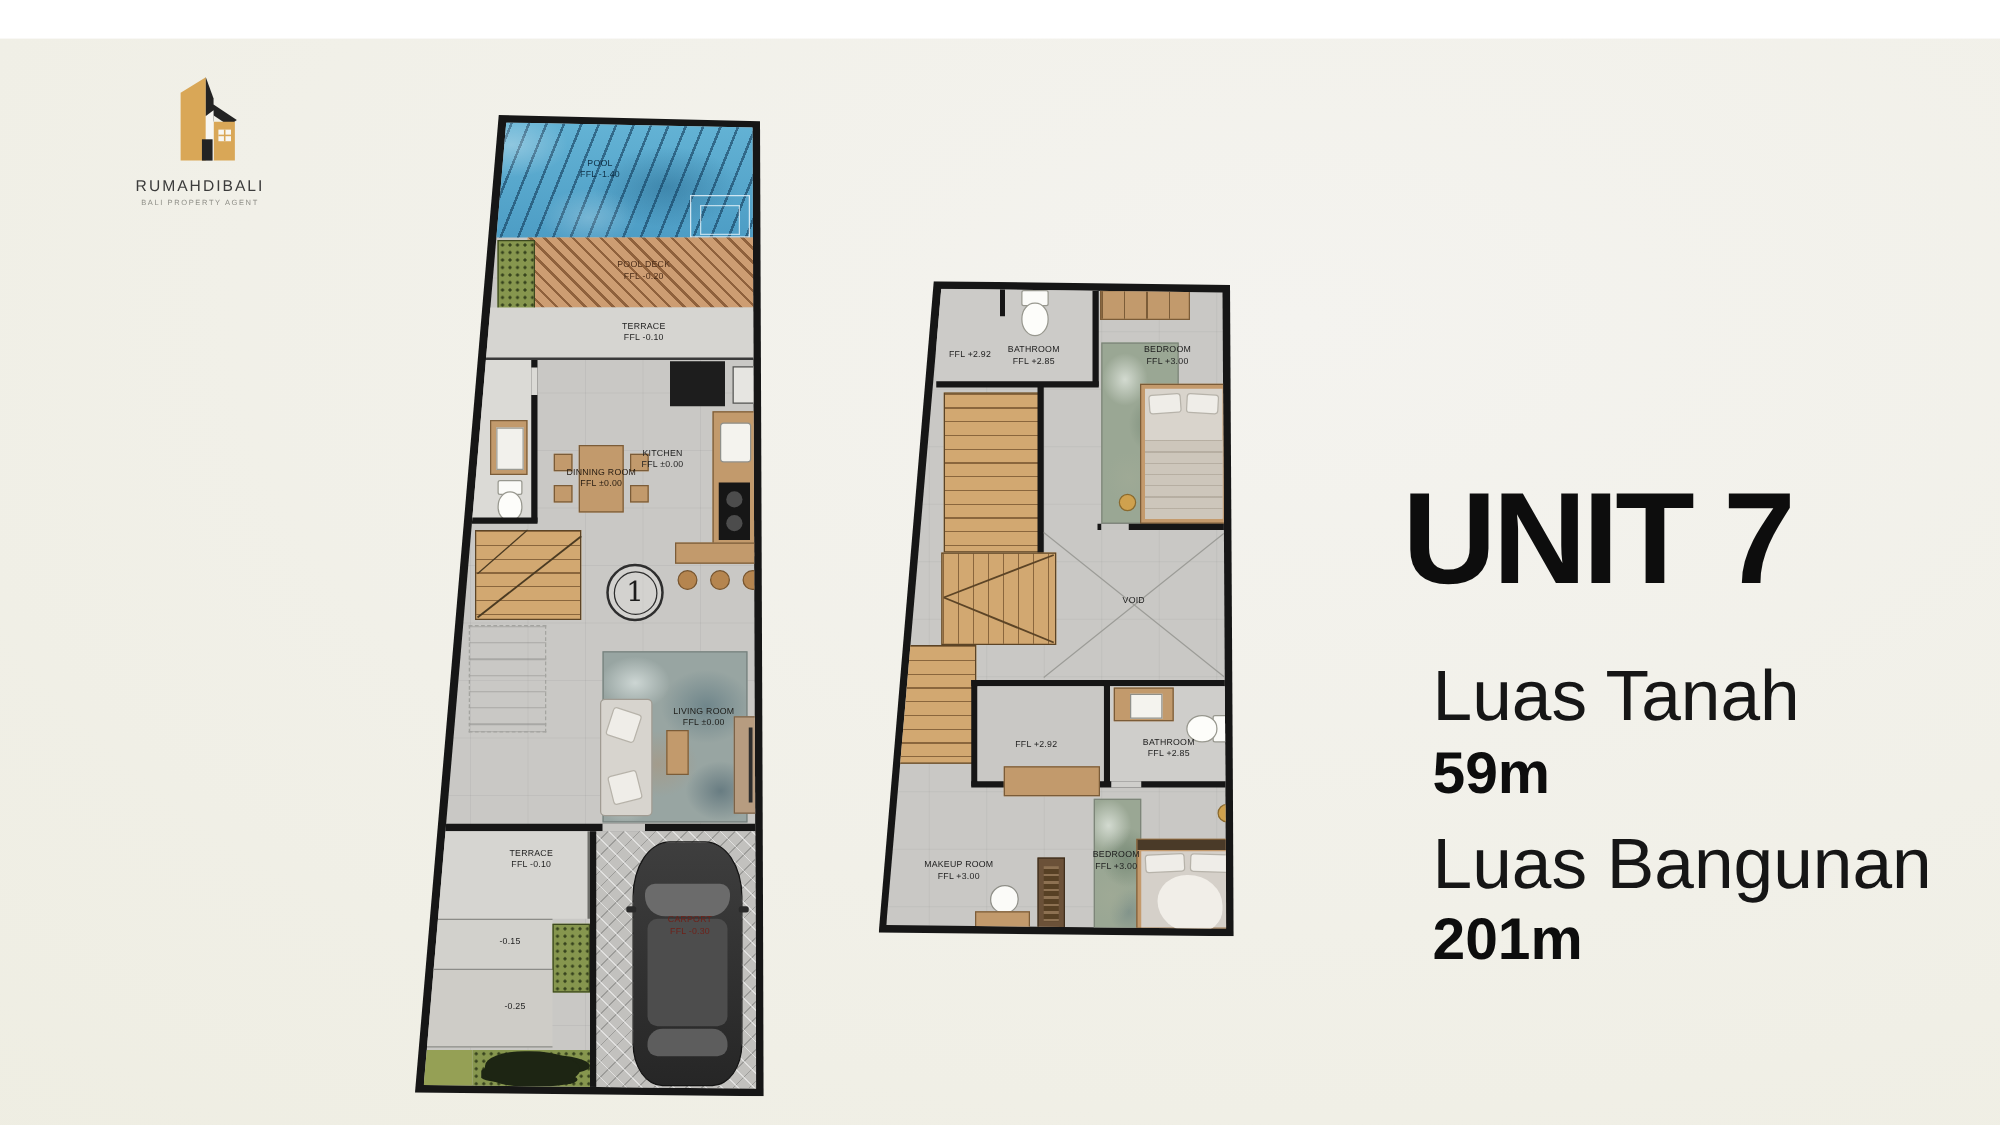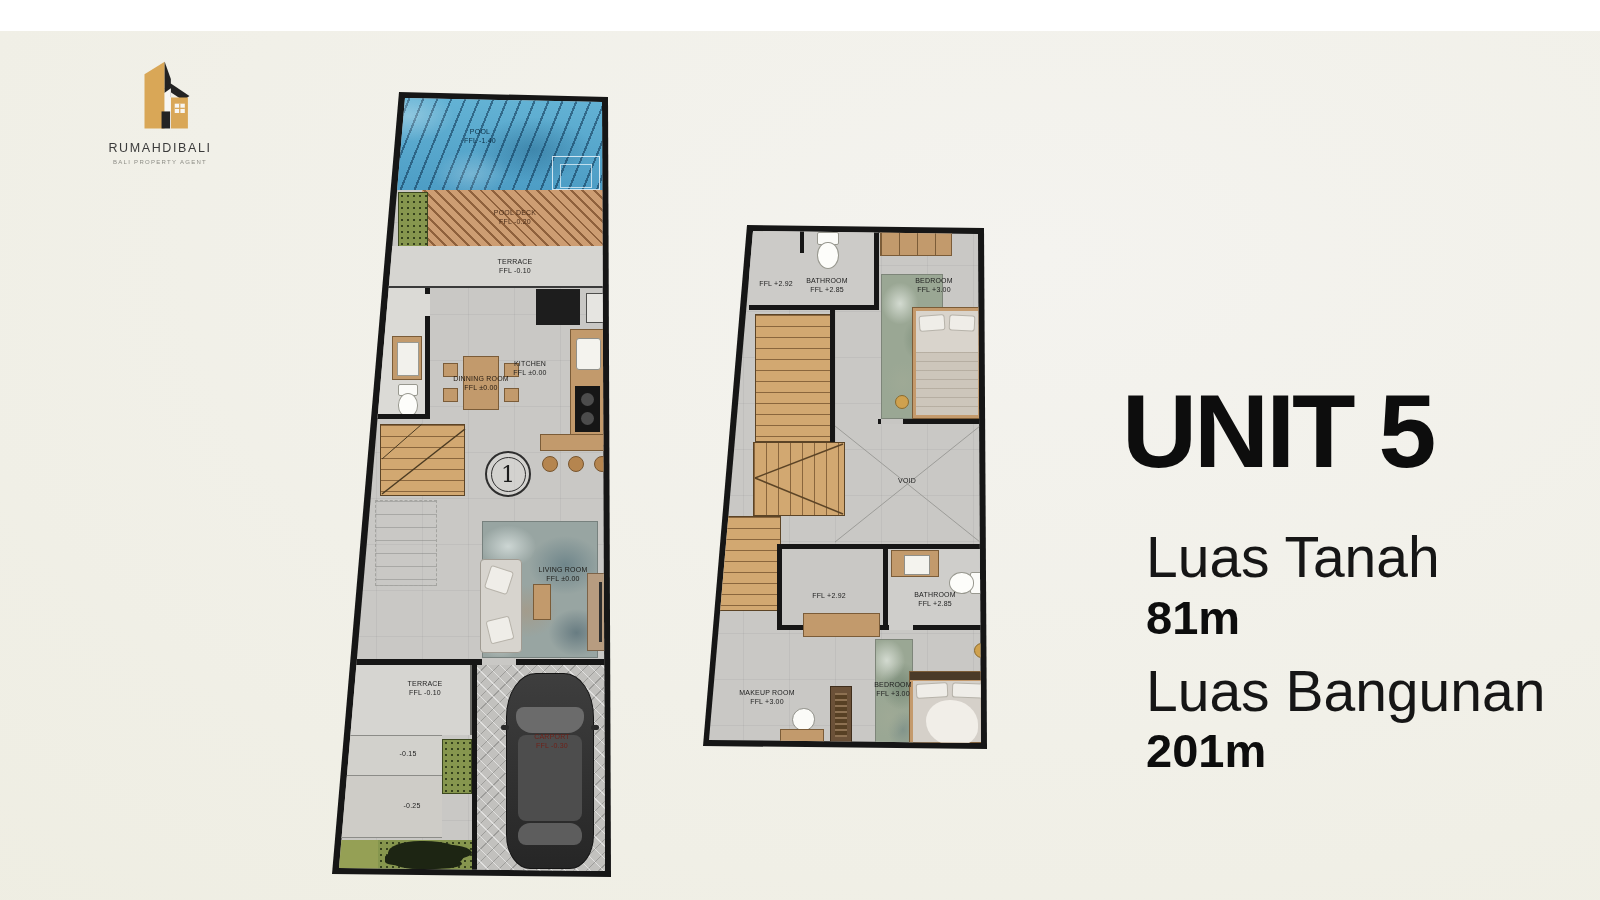--- a/index.html
+++ b/index.html
@@ -320,24 +320,24 @@
       <svg class="overlay-svg">
         <line x1="138" y1="207" x2="283" y2="323" stroke="#9c9c98" stroke-width="1"></line>
         <line x1="283" y1="207" x2="138" y2="323" stroke="#9c9c98" stroke-width="1"></line>
         <line x1="146" y1="225" x2="58" y2="259" stroke="#5c4426" stroke-width="1.5"></line>
         <line x1="146" y1="295" x2="58" y2="259" stroke="#5c4426" stroke-width="1.5"></line>
       </svg>
     </div>
   </div>
 
   <div class="info">
-    <div class="title">UNIT 5</div>
+    <div class="title">UNIT 7</div>
     <div class="grp g1">
       <div class="lbl">Luas Tanah</div>
-      <div class="val">81m</div>
+      <div class="val">59m</div>
     </div>
     <div class="grp g2">
       <div class="lbl">Luas Bangunan</div>
       <div class="val">201m</div>
     </div>
   </div>
 
 </div>
 
 </body></html>

